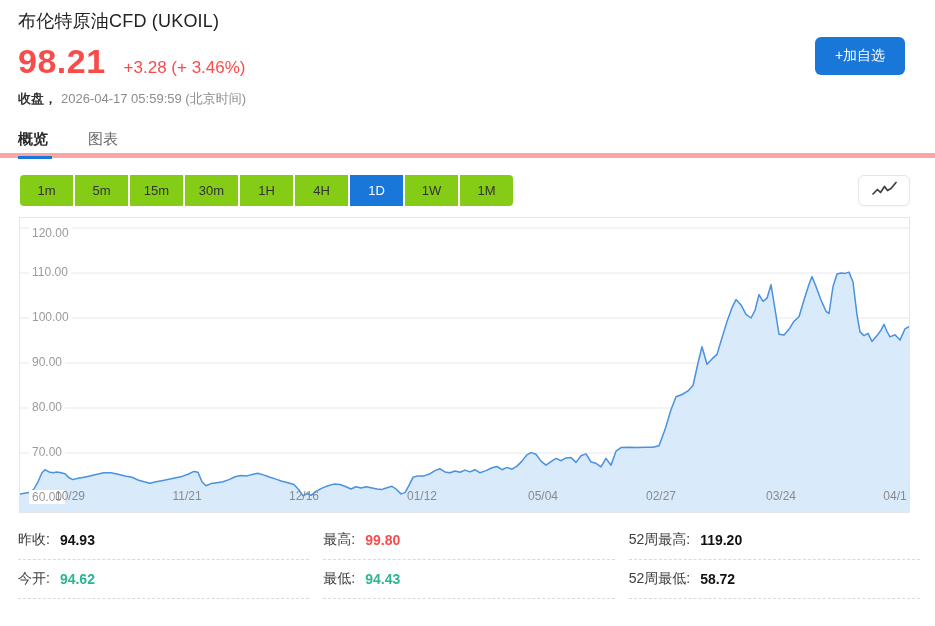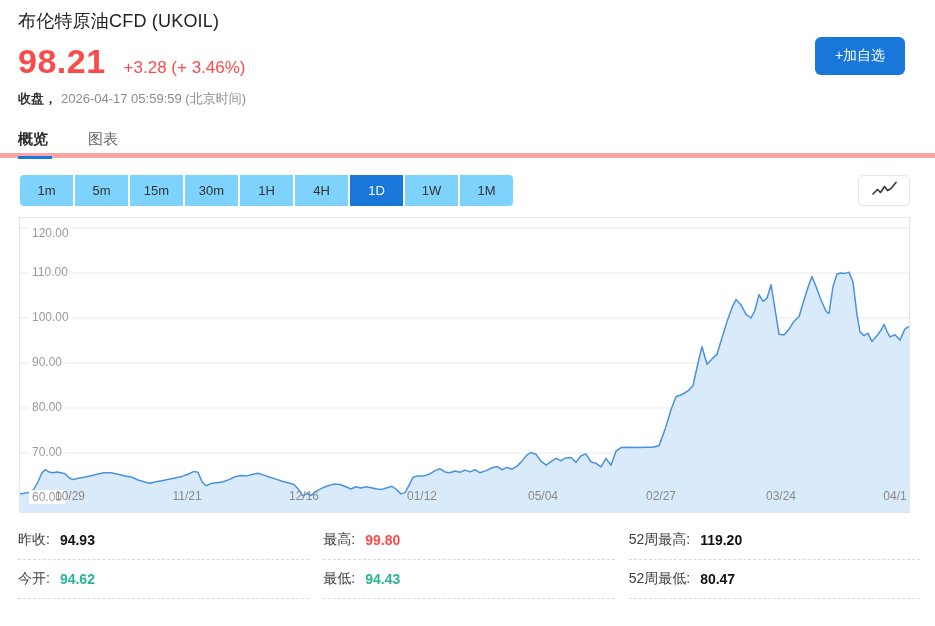--- a/index.html
+++ b/index.html
@@ -20,21 +20,21 @@
   
   .tabs { position:absolute; left:0; top:126px; width:935px; height:32px; border-bottom:5px solid #fca5a5; }
   .tab { position:absolute; top:4px; font-size:15px; color:#666; cursor:pointer; padding-bottom:10px; }
   .tab.t0 { left:18px; }
   .tab.t1 { left:88px; }
   .tab.active { color:#2b2b2b; font-weight:bold; }
   .tab.active::after { content:""; position:absolute; left:0; right:-4px; bottom:0; height:3px; background:#1877d9; }
 
   
   .intervals { position:absolute; left:20px; top:175px; display:flex; gap:2px; }
-  .interval { width:53px; height:31px; background:#7dd3fc; color:#333; font-size:13px; display:flex;
+  .interval { width:53px; height:31px; background:#84cc16; color:#333; font-size:13px; display:flex;
     align-items:center; justify-content:center; cursor:pointer; }
   .interval:first-child { border-radius:4px 0 0 4px; }
   .interval:last-child { border-radius:0 4px 4px 0; }
   .interval.active { background:#1877d9; color:#fff; border-radius:0; }
   .chart-type-btn { position:absolute; left:858px; top:175px; width:52px; height:31px; background:#fff;
     border:1px solid #e1e7ee; border-radius:6px; box-shadow:0 1px 2px rgba(0,0,0,.04); cursor:pointer;
     display:flex; align-items:center; justify-content:center; }
 
   
   .chart { position:absolute; left:19px; top:217px; width:891px; height:296px; border:1px solid #e6e6e6; overflow:hidden; }
@@ -140,17 +140,17 @@
     <div class="stat-cell">
       <span class="stat-label">今开:</span>
       <span class="stat-value v-green">94.62</span>
     </div>
     <div class="stat-cell">
       <span class="stat-label">最低:</span>
       <span class="stat-value v-green">94.43</span>
     </div>
     <div class="stat-cell">
       <span class="stat-label">52周最低:</span>
-      <span class="stat-value v-dark">80.47</span>
+      <span class="stat-value v-dark">58.72</span>
     </div>
   </div>
 
 </div>
 
 </body></html>

